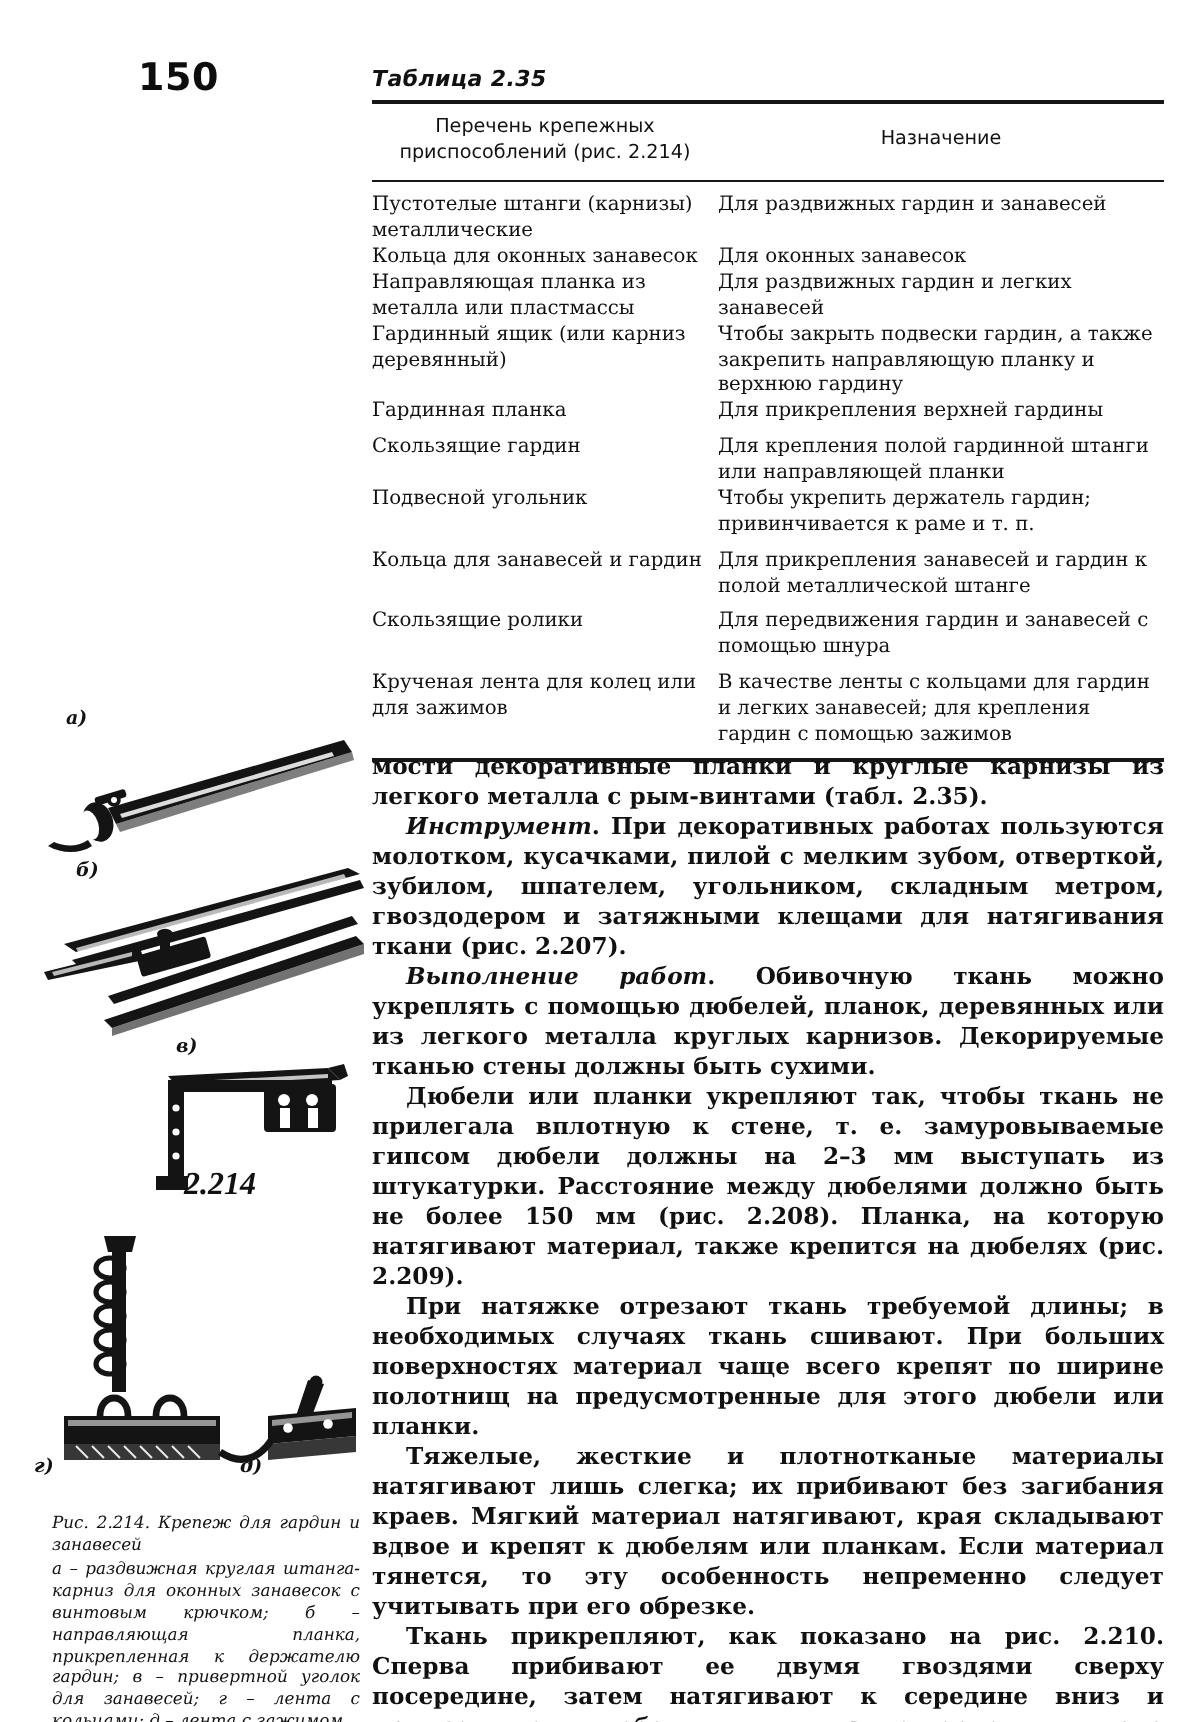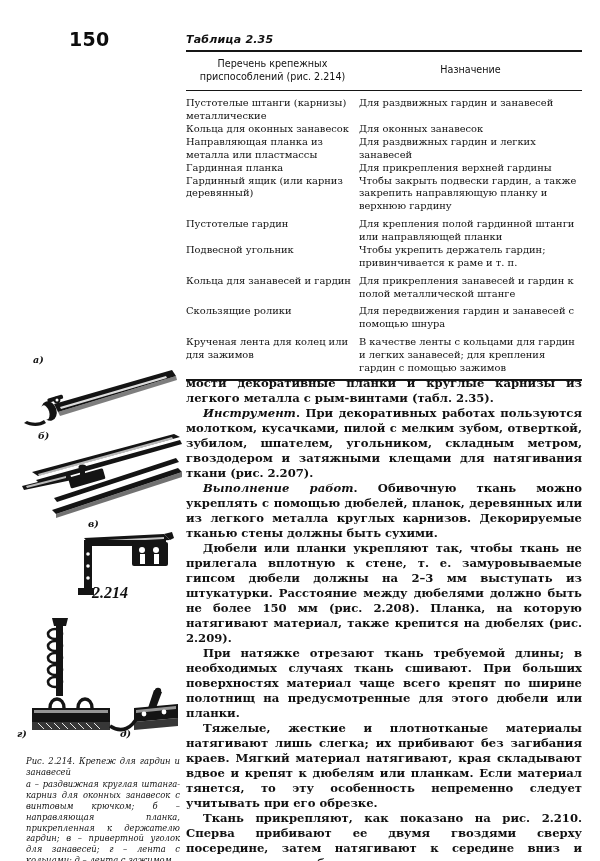--- a/index.html
+++ b/index.html
@@ -174,29 +174,29 @@
         </tr>
         <tr>
           <td>Кольца для оконных занавесок</td>
           <td class="cell-b">Для оконных занавесок</td>
         </tr>
         <tr>
           <td>Направляющая планка из металла или пластмассы</td>
           <td class="cell-b">Для раздвижных гардин и легких занавесей</td>
         </tr>
         <tr>
+          <td>Гардинный ящик (или карниз деревянный)</td>
+          <td class="cell-b">Чтобы закрыть подвески гардин, а также закрепить направляющую планку и верхнюю гардину</td>
+        </tr>
+        <tr>
           <td>Гардинная планка</td>
           <td class="cell-b">Для прикрепления верхней гардины</td>
         </tr>
-        <tr>
-          <td>Гардинный ящик (или карниз деревянный)</td>
-          <td class="cell-b">Чтобы закрыть подвески гардин, а также закрепить направляющую планку и верхнюю гардину</td>
-        </tr>
         <tr class="row-gap">
-          <td>Пустотелые гардин</td>
+          <td>Скользящие гардин</td>
           <td class="cell-b">Для крепления полой гардинной штанги или направляющей планки</td>
         </tr>
         <tr>
           <td>Подвесной угольник</td>
           <td class="cell-b">Чтобы укрепить держатель гардин; привинчивается к раме и т. п.</td>
         </tr>
         <tr class="row-gap">
           <td>Кольца для занавесей и гардин</td>
           <td class="cell-b">Для прикрепления занавесей и гардин к полой металлической штанге</td>
         </tr>

